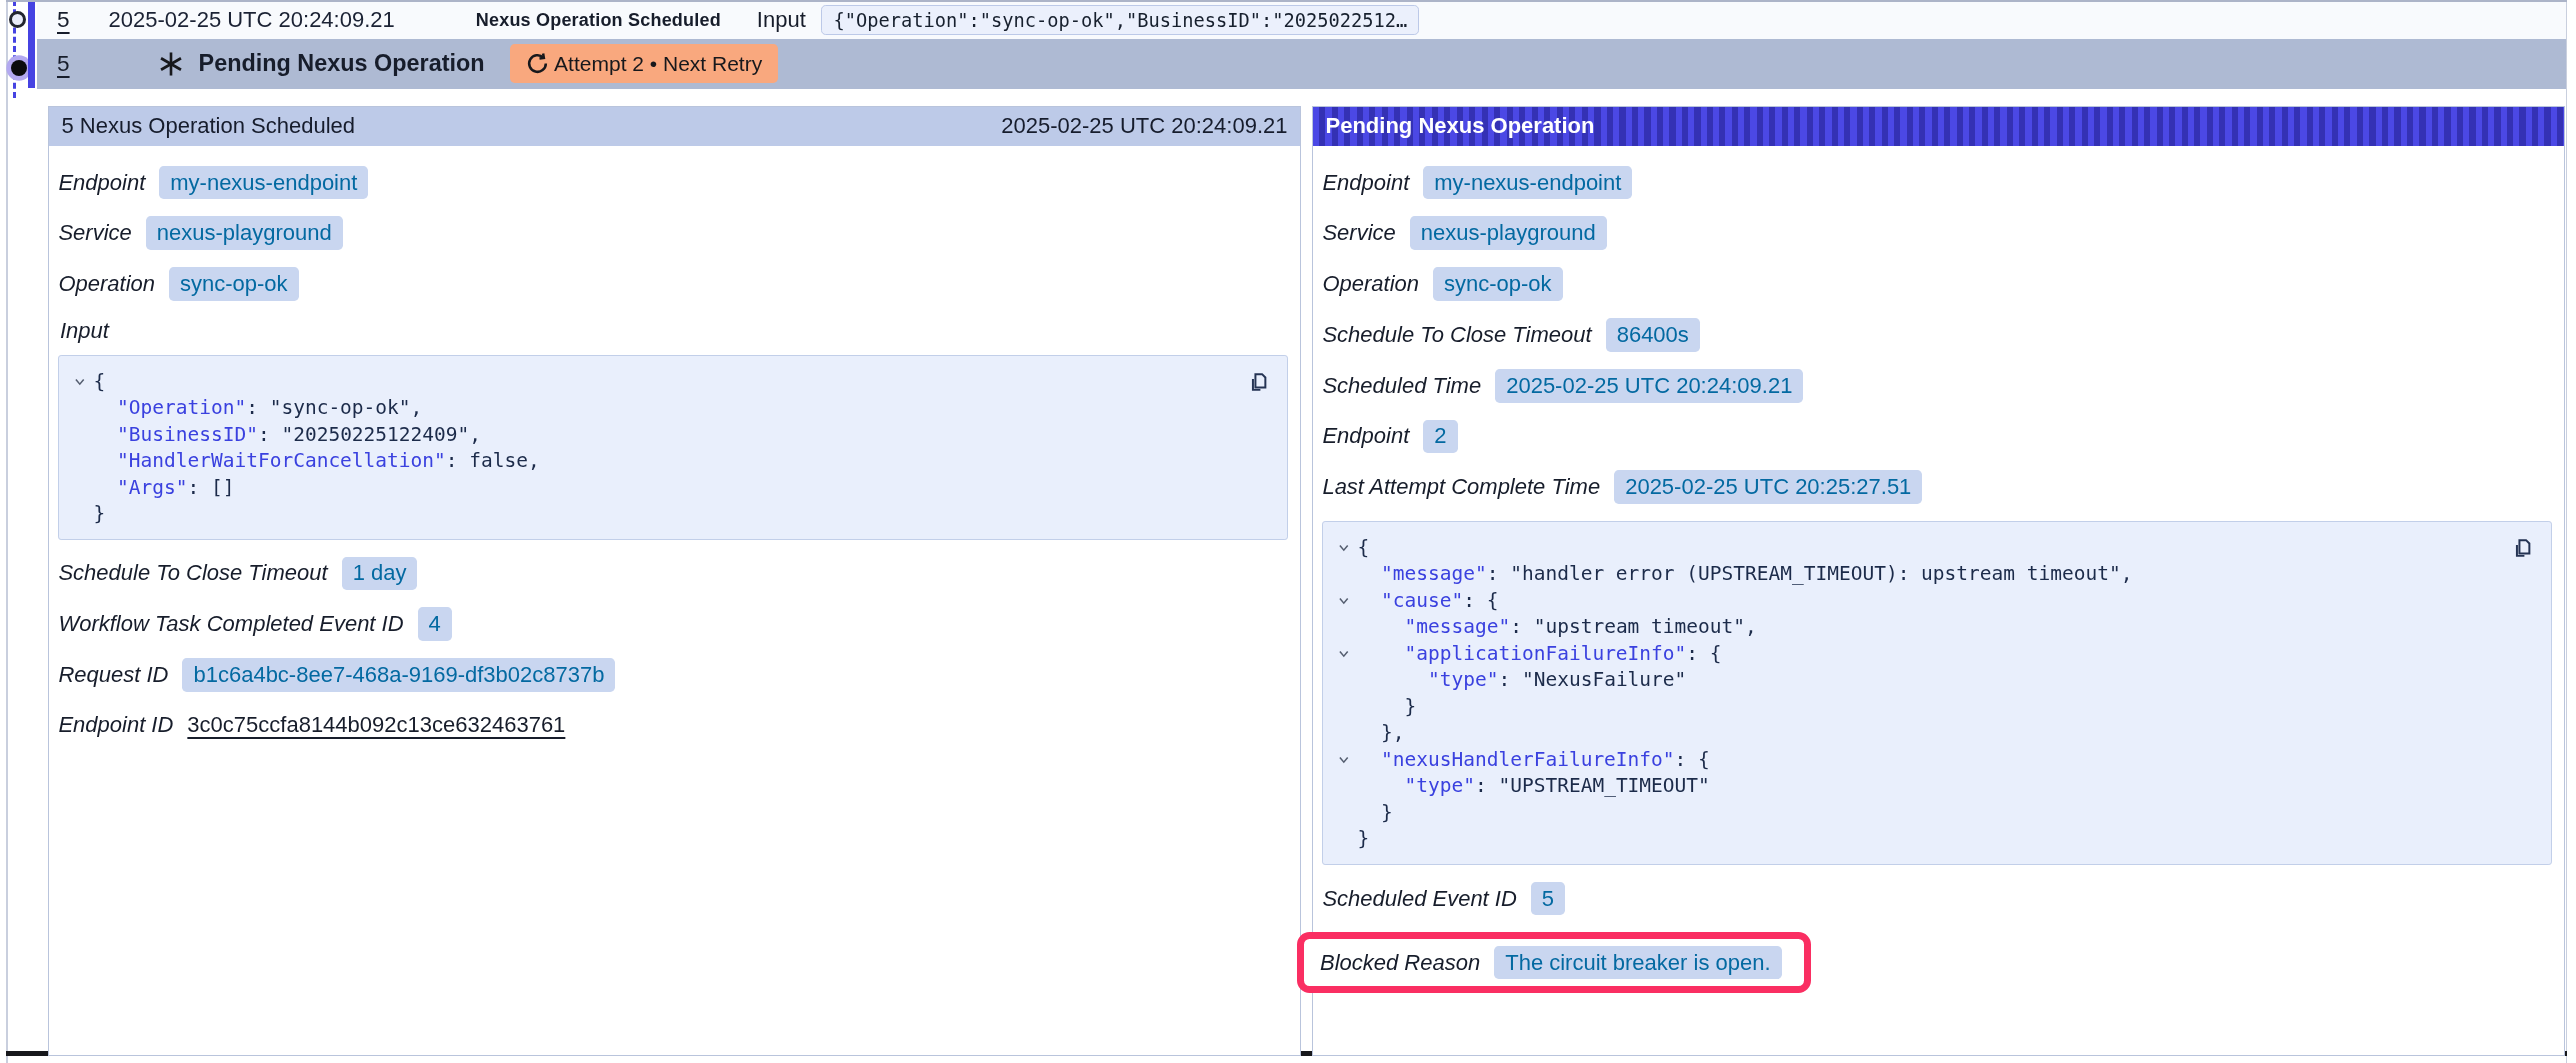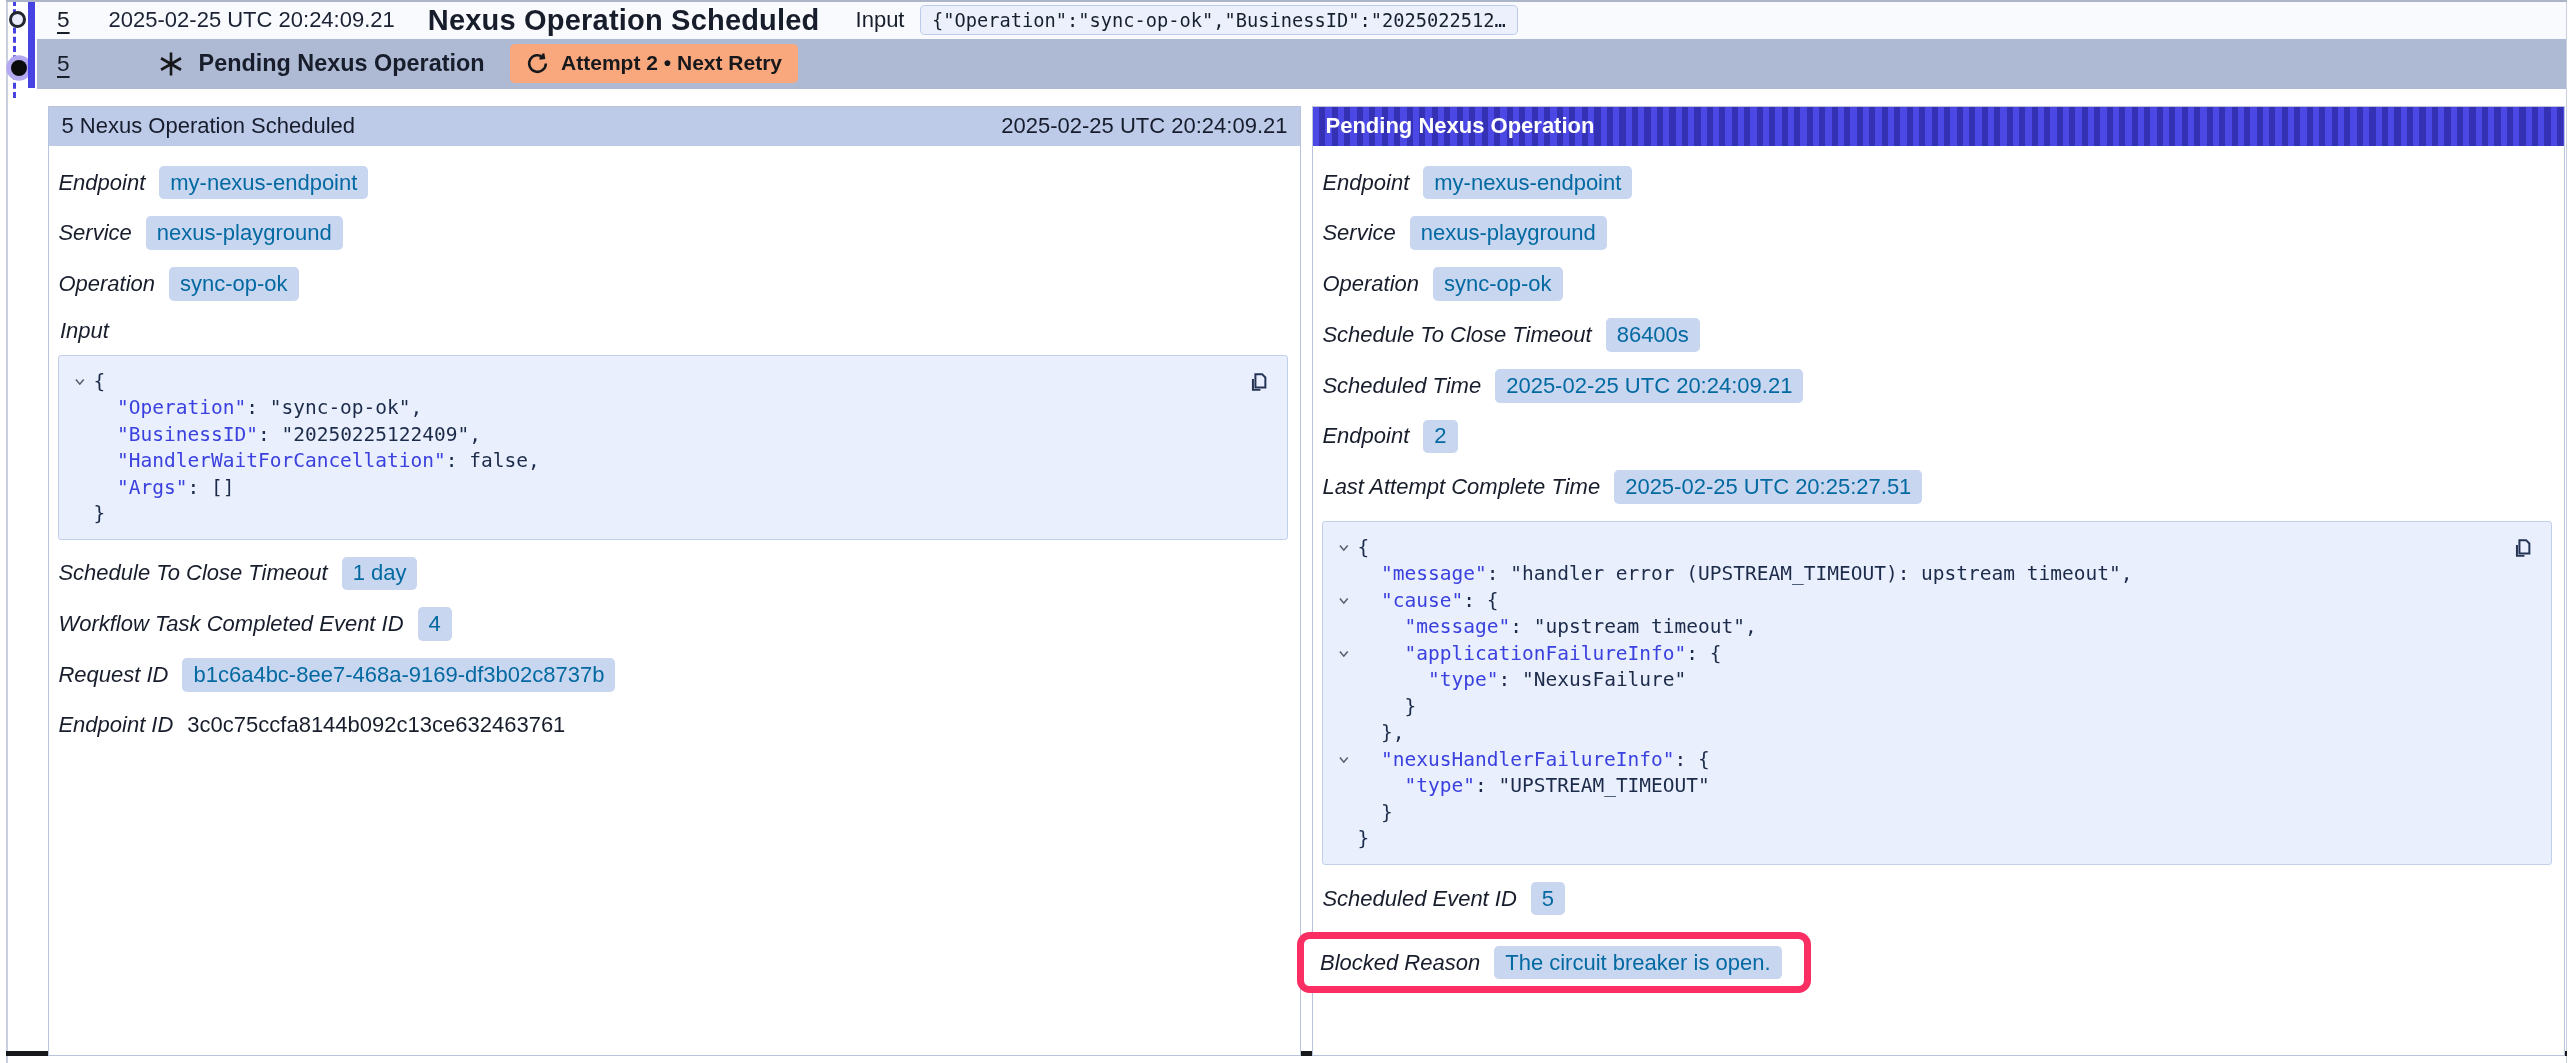--- a/index.html
+++ b/index.html
@@ -21,45 +21,45 @@
   .sel-bar   { position:absolute; left:28px; top:1.6px; width:7px; height:86px; background:#4643E2; z-index:3; }
 
   
   .rows { margin:0 9.4px 0 37px; padding-top:1.6px; }
   .row  { display:flex; align-items:center; padding-left:20px; font-size:22px; }
   .row1 { height:37px; background:#F8FAFD; }
   .row2 { height:50px; background:#AEBAD3; }
   .ev-id { text-decoration:underline; text-decoration-thickness:1.6px; text-underline-offset:4.7px; font-size:22.6px; cursor:pointer; }
   .row1 .ev-id { margin-right:39px; }
   .row1 .ts { margin-right:33px; color:#1B2234; }
-  .row1 .ev-title { font-weight:700; font-size:29px; margin-right:36px; letter-spacing:0.2px; }
+  .row1 .ev-title { font-weight:700; font-size:18px; margin-right:36px; letter-spacing:0.2px;margin-left:48px; }
   .row1 .in-label { margin-right:15.6px; }
   .input-chip { font-family:"DejaVu Sans Mono", monospace; font-size:18.7px; background:#EBF0FC;
                 border:1.6px solid #BCC9E8; border-radius:4.7px; padding:3.9px 11px; color:#17202E;
                 max-width:647px; white-space:nowrap; overflow:hidden; }
   .row2 .ev-id { margin-right:87px; }
   .spark { margin-right:14px; display:flex; align-items:center; }
   .row2 .ev-title { font-weight:700; font-size:23.4px; margin-right:25px; }
-  .retry-badge { display:inline-flex; gap:11px; background:#F9A87E;
-                 border-radius:4.7px; padding:7px 15.6px; font-size:21px; color:#17181C;font-weight:bold; }
+  .retry-badge { display:inline-flex; align-items:center; gap:4px; background:#F9A87E;
+                 border-radius:4.7px; padding:7px 15.6px; font-size:21px; color:#17181C; }
 
   
   .details { display:flex; gap:11px; margin:17px 11px 0 48px; height:950px; position:relative; z-index:2; }
   .panel { flex:1; border:0.8px solid #B9C4DC; background:#fff; display:flex; flex-direction:column; overflow:visible; }
   .panel-header { height:39px; flex:0 0 39px; padding:0 12.5px; display:flex; align-items:center;
                   justify-content:space-between; background:#BDCAE8; font-size:22px; font-weight:500; color:#161C2C; }
   .panel-header.striped { background:repeating-linear-gradient(90deg,#4B48E5 0 6.2px,#3431B4 6.2px 12.5px);
                           color:#fff; font-weight:700; }
   .panel-body { flex:1; padding:3.1px 12.5px 0 9.4px; overflow:visible; }
 
   .field { display:flex; align-items:center; margin:17px 0; min-height:33px; font-size:22px; }
   .field.annotated { margin:9.4px 0; }
   .flabel { margin-right:14px; white-space:nowrap;font-style:italic; }
   .chip { background:#C9D6F0; border-radius:4.7px; padding:3.9px 11px; color:#0369a1; white-space:nowrap; }
-  .link-value { text-decoration-thickness:1.6px; text-underline-offset:4.7px; cursor:pointer; }
+  .link-value { text-decoration:underline; text-decoration-thickness:1.6px; text-underline-offset:4.7px; cursor:pointer; }
   .ann-box { display:inline-flex; align-items:center; border:7.8px solid #FA2E62; border-radius:12.5px;
              padding:6.2px 22px 6.2px 15.6px; margin-left:-25px; background:#fff; position:relative; z-index:3; }
 
   .code-field { display:block; }
   .code-field > .flabel { display:block; margin:0 0 11px 1.6px; }
   .code-block { position:relative; background:#E9EFFC; border:0.8px solid #C2CFE9; border-radius:3.1px;
                 padding:12.5px 15.6px 11px 6.2px; font-family:"DejaVu Sans Mono", monospace; font-size:19.5px;
                 line-height:26.5px; color:#1C2B4A; }
   .cl { display:flex; }
   .gut { width:28px; flex:0 0 28px; display:flex; justify-content:center; align-items:center; }

